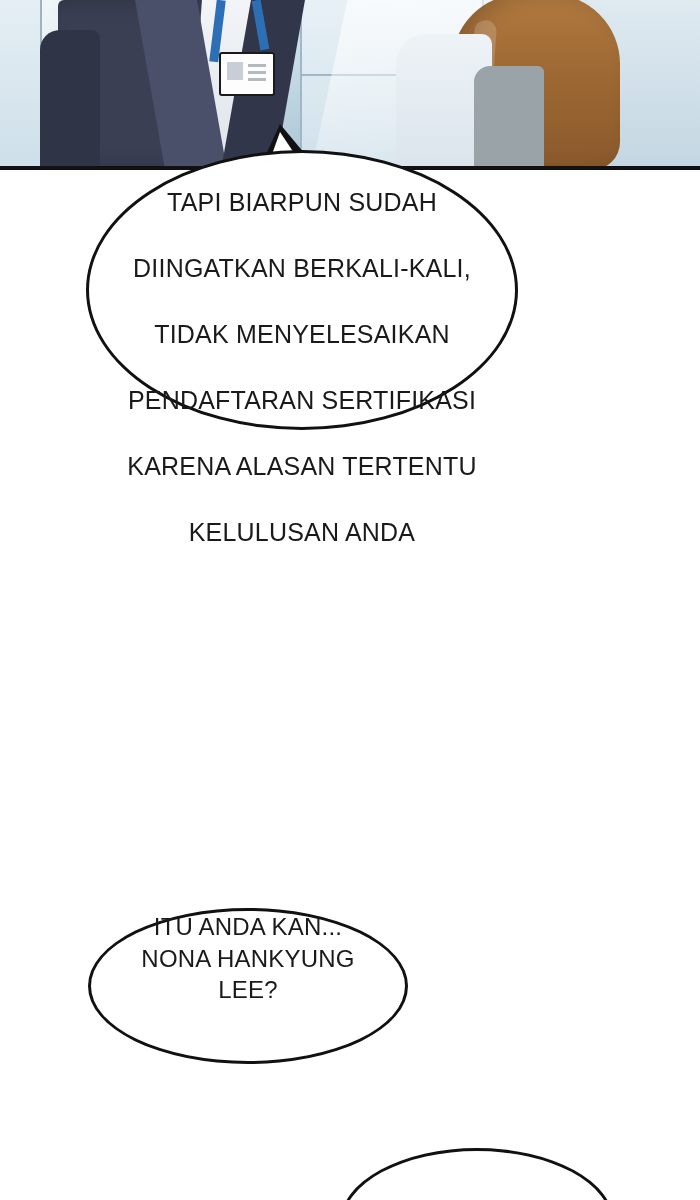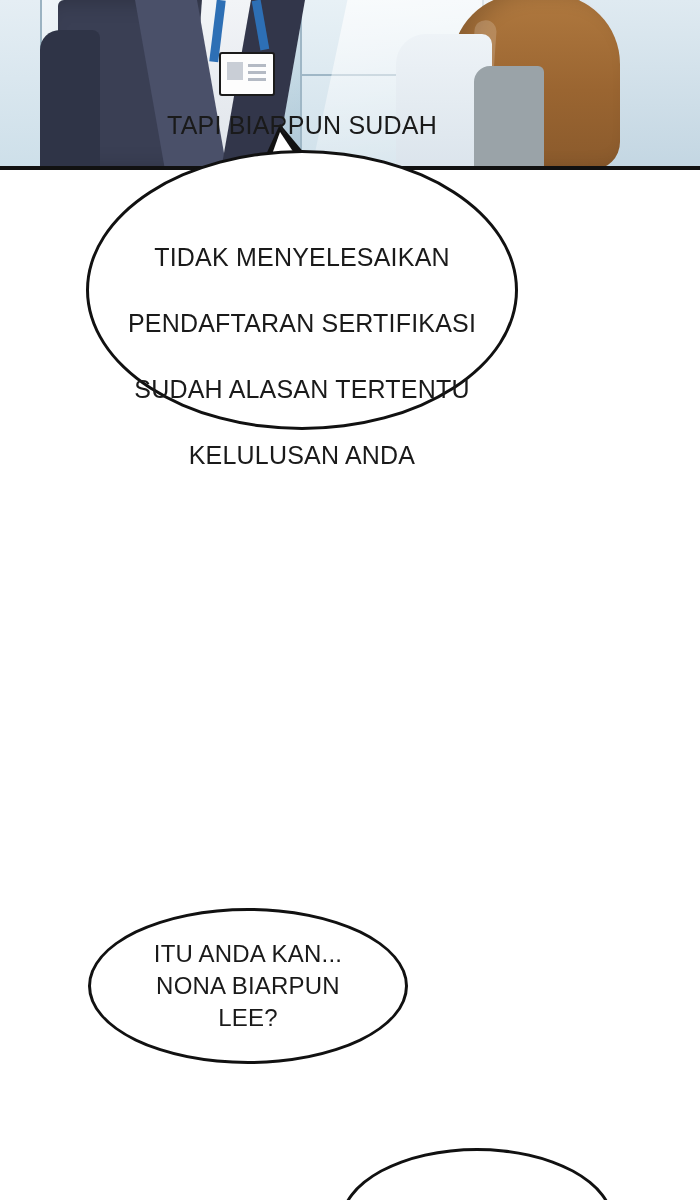--- a/index.html
+++ b/index.html
@@ -192,21 +192,20 @@
     background: #111111;
   }
 
   
   .bubble {
     position: absolute;
     background: #ffffff;
     border: 3px solid #111111;
     border-radius: 50%;
     display: flex;
-    align-items: center;
     justify-content: center;
     box-sizing: border-box;
   }
   .bubble-text {
     text-align: center;
     color: #1a1a1a;
     line-height: 1.32;
     letter-spacing: 0.2px;
     padding: 0 18px;
     white-space: pre-line;
@@ -282,31 +281,31 @@
     <div class="lanyard-r"></div>
     <div class="id-badge"></div>
   </div>
 
   <div class="panel-divider"></div>
 
   <div class="tail-1"></div>
   <div class="bubble bubble-1">
     <div class="bubble-text">
       <span>TAPI BIARPUN SUDAH</span><br>
-      <br>
+      <span>DIINGATKAN BERKALI-KALI,</span><br>
       <span>TIDAK MENYELESAIKAN</span><br>
       <span>PENDAFTARAN SERTIFIKASI</span><br>
-      <span>SUDAH </span><span class="strong">ALASAN TERTENTU</span><br>
+      <span>KARENA </span><span class="strong">ALASAN TERTENTU</span><br>
       <span>KELULUSAN ANDA</span><br>
     </div>
   </div>
 
   <div class="bubble bubble-2">
     <div class="bubble-text">ITU ANDA KAN...
-NONA BIARPUN
+NONA HANKYUNG
 LEE?</div>
   </div>
 
   <div class="bubble bubble-3">
     
   </div>
 
 </div>
 
 </body></html>

